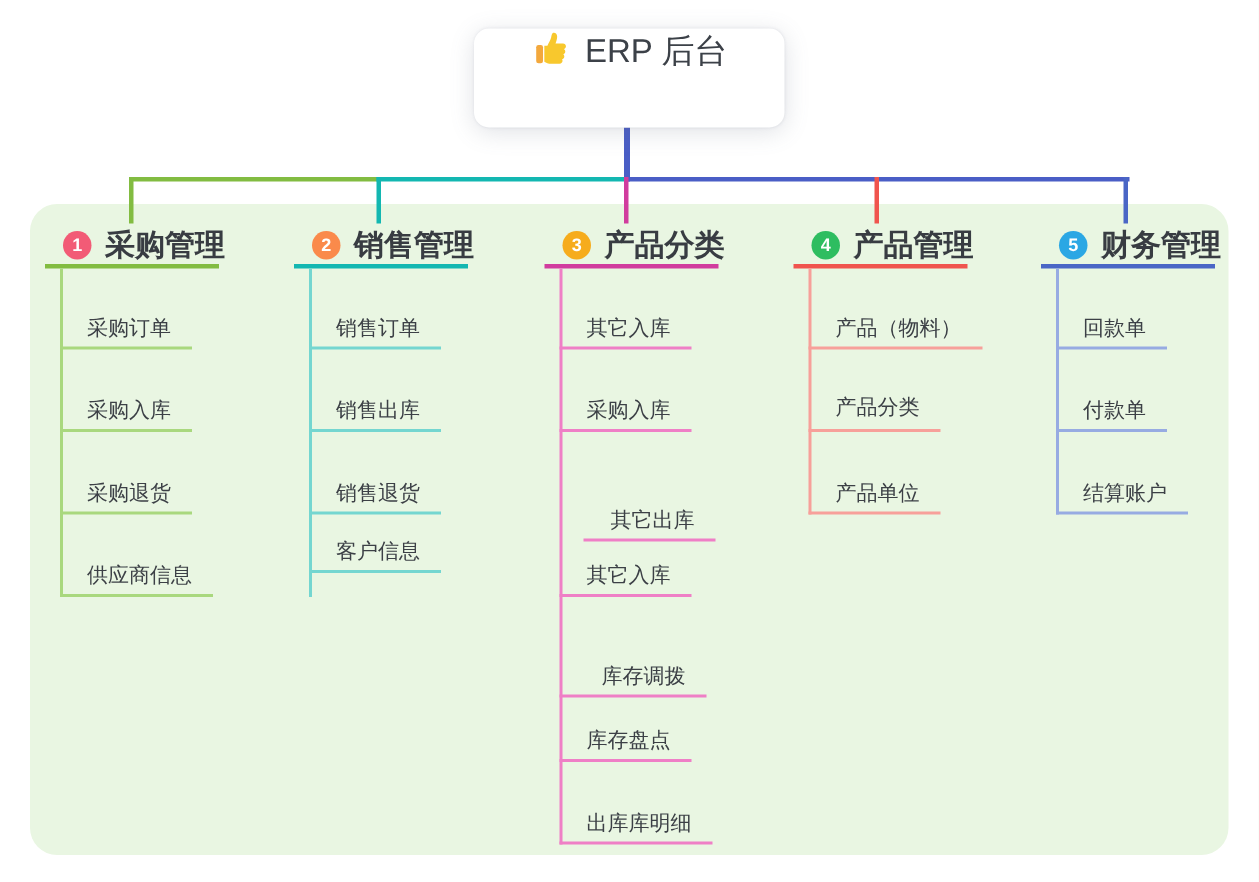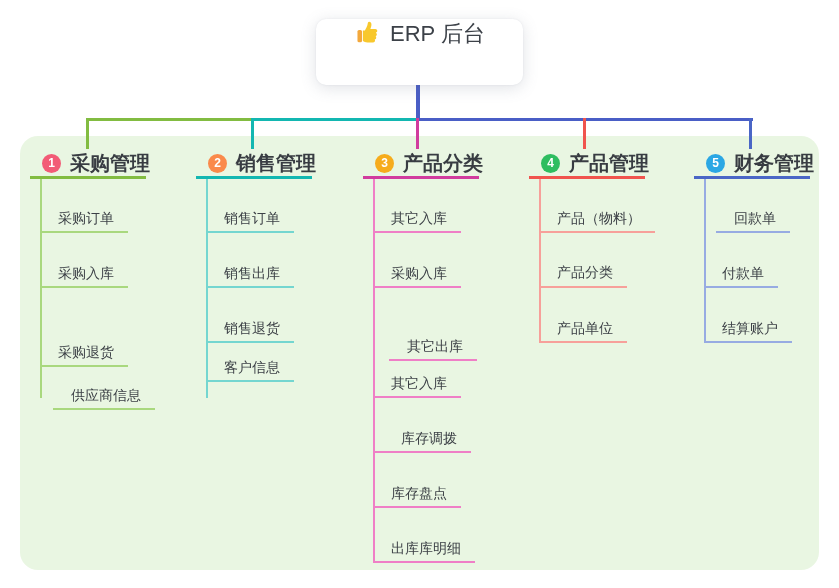--- a/index.html
+++ b/index.html
@@ -65,22 +65,22 @@
   <div id="branches">
       <div class="branch" style="left: 30px;">
         <div class="branch-title">
           <span class="badge" style="background: rgb(242, 91, 118);">1</span>
           <span class="branch-label">采购管理</span>
         </div>
         <div class="title-line" style="background: rgb(130, 188, 65);"></div>
         <div class="vline" style="background: rgb(169, 216, 126); height: 219px;"></div>
         <div class="child" style="top: 59px; border-bottom-color: rgb(169, 216, 126);">采购订单</div>
         <div class="child" style="top: 114px; border-bottom-color: rgb(169, 216, 126);">采购入库</div>
-        <div class="child" style="top: 169px; border-bottom-color: rgb(169, 216, 126); margin-top: 24px;">采购退货</div>
-        <div class="child" style="top: 236px; border-bottom-color: rgb(169, 216, 126); margin-left: 13px;">供应商信息</div>
+        <div class="child" style="top: 169px; border-bottom-color: rgb(169, 216, 126);">采购退货</div>
+        <div class="child" style="top: 224px; border-bottom-color: rgb(169, 216, 126);">供应商信息</div>
       </div>
       <div class="branch" style="left: 196px;">
         <div class="branch-title">
           <span class="badge" style="background: rgb(250, 138, 75);">2</span>
           <span class="branch-label">销售管理</span>
         </div>
         <div class="title-line" style="background: rgb(19, 183, 177);"></div>
         <div class="vline" style="background: rgb(116, 214, 208); height: 219px;"></div>
         <div class="child" style="top: 59px; border-bottom-color: rgb(116, 214, 208);">销售订单</div>
         <div class="child" style="top: 114px; border-bottom-color: rgb(116, 214, 208);">销售出库</div>
@@ -91,21 +91,21 @@
         <div class="branch-title">
           <span class="badge" style="background: rgb(246, 172, 28);">3</span>
           <span class="branch-label">产品分类</span>
         </div>
         <div class="title-line" style="background: rgb(209, 60, 158);"></div>
         <div class="vline" style="background: rgb(239, 127, 198); height: 384px;"></div>
         <div class="child" style="top: 59px; border-bottom-color: rgb(239, 127, 198);">其它入库</div>
         <div class="child" style="top: 114px; border-bottom-color: rgb(239, 127, 198);">采购入库</div>
         <div class="child" style="top: 187px; border-bottom-color: rgb(239, 127, 198); margin-left: 16px;">其它出库</div>
         <div class="child" style="top: 224px; border-bottom-color: rgb(239, 127, 198);">其它入库</div>
-        <div class="child" style="top: 279px; border-bottom-color: rgb(239, 127, 198); padding-left: 28px;">库存调拨</div>
+        <div class="child" style="top: 291px; border-bottom-color: rgb(239, 127, 198); padding-left: 28px;">库存调拨</div>
         <div class="child" style="top: 334px; border-bottom-color: rgb(239, 127, 198);">库存盘点</div>
         <div class="child" style="top: 389px; border-bottom-color: rgb(239, 127, 198);">出库库明细</div>
       </div>
       <div class="branch" style="left: 529px;">
         <div class="branch-title">
           <span class="badge" style="background: rgb(46, 189, 96);">4</span>
           <span class="branch-label">产品管理</span>
         </div>
         <div class="title-line" style="background: rgb(240, 84, 78);"></div>
         <div class="vline" style="background: rgb(247, 160, 154); height: 164px;"></div>
@@ -113,19 +113,19 @@
         <div class="child" style="top: 114px; border-bottom-color: rgb(247, 160, 154); font-family: Liberation Mono, monospace;">产品分类</div>
         <div class="child" style="top: 169px; border-bottom-color: rgb(247, 160, 154);">产品单位</div>
       </div>
       <div class="branch" style="left: 694px;">
         <div class="branch-title">
           <span class="badge" style="background: rgb(43, 167, 228);">5</span>
           <span class="branch-label">财务管理</span>
         </div>
         <div class="title-line" style="background: rgb(74, 102, 198);"></div>
         <div class="vline" style="background: rgb(151, 171, 226); height: 164px;"></div>
-        <div class="child" style="top: 59px; border-bottom-color: rgb(151, 171, 226); margin-left: 12px;">回款单</div>
+        <div class="child" style="top: 59px; border-bottom-color: rgb(151, 171, 226);">回款单</div>
         <div class="child" style="top: 114px; border-bottom-color: rgb(151, 171, 226);">付款单</div>
         <div class="child" style="top: 169px; border-bottom-color: rgb(151, 171, 226);">结算账户</div>
       </div>
     </div>
 
 </div>
 
 </body></html>

